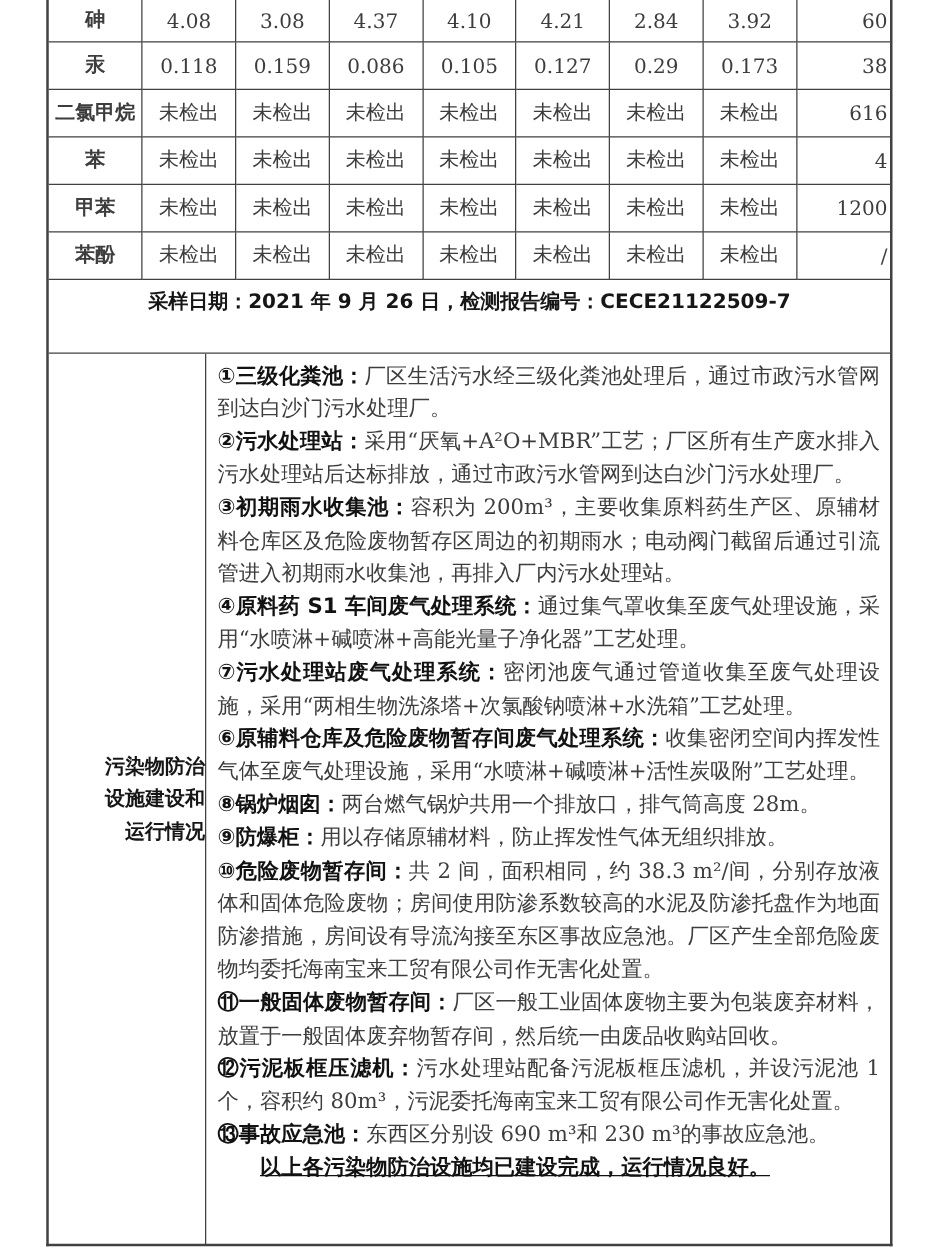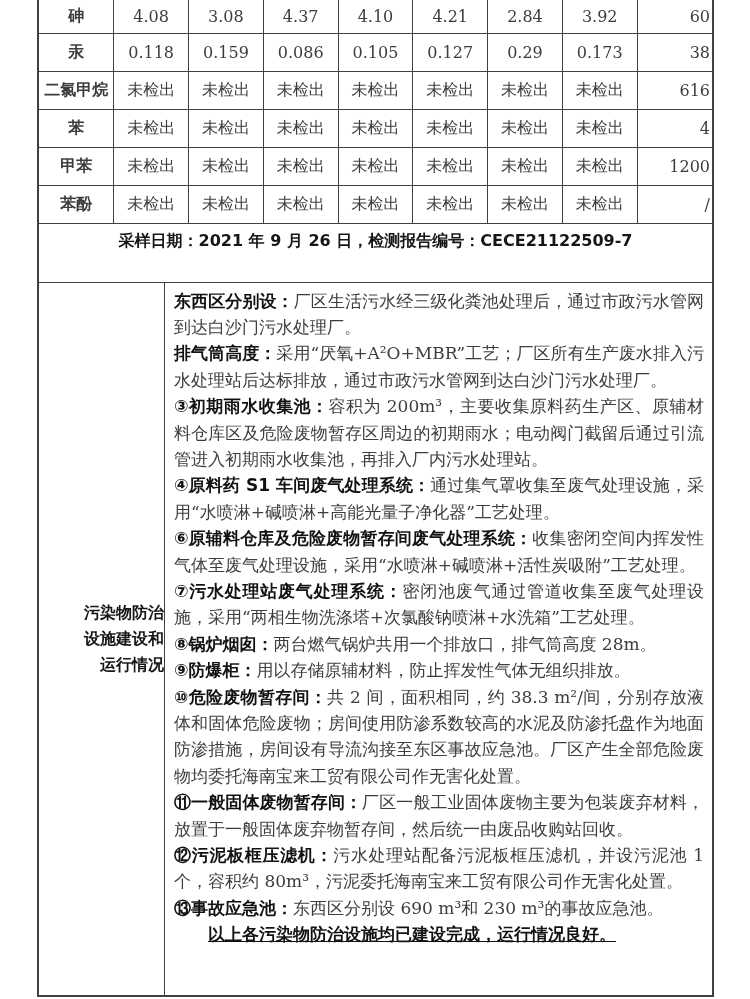--- a/index.html
+++ b/index.html
@@ -151,26 +151,26 @@
   </div>
 
   <div class="section">
     <div class="section-label">
       <span>污染物防治</span>
       <span>设施建设和</span>
       <span>运行情况</span>
     </div>
     <div class="section-body" id="facilities-body">
 
-    <p><b>东西区分别设：</b><span>厂区生活污水经三级化粪池处理后，通过市政污水管网到达白沙门污水处理厂。</span></p>
-        <p><b>排气筒高度：</b><span>采用“厌氧+A²O+MBR”工艺；厂区所有生产废水排入污水处理站后达标排放，通过市政污水管网到达白沙门污水处理厂。</span></p>
+    <p><b>①三级化粪池：</b><span>厂区生活污水经三级化粪池处理后，通过市政污水管网到达白沙门污水处理厂。</span></p>
+        <p><b>②污水处理站：</b><span>采用“厌氧+A²O+MBR”工艺；厂区所有生产废水排入污水处理站后达标排放，通过市政污水管网到达白沙门污水处理厂。</span></p>
         <p><b>③初期雨水收集池：</b><span>容积为 200m³，主要收集原料药生产区、原辅材料仓库区及危险废物暂存区周边的初期雨水；电动阀门截留后通过引流管进入初期雨水收集池，再排入厂内污水处理站。</span></p>
         <p><b>④原料药 S1 车间废气处理系统：</b><span>通过集气罩收集至废气处理设施，采用“水喷淋+碱喷淋+高能光量子净化器”工艺处理。</span></p>
+        <p><b>⑦污水处理站废气处理系统：</b><span>密闭池废气通过管道收集至废气处理设施，采用“两相生物洗涤塔+次氯酸钠喷淋+水洗箱”工艺处理。</span></p>
         <p><b>⑥原辅料仓库及危险废物暂存间废气处理系统：</b><span>收集密闭空间内挥发性气体至废气处理设施，采用“水喷淋+碱喷淋+活性炭吸附”工艺处理。</span></p>
-        <p><b>⑦污水处理站废气处理系统：</b><span>密闭池废气通过管道收集至废气处理设施，采用“两相生物洗涤塔+次氯酸钠喷淋+水洗箱”工艺处理。</span></p>
         <p><b>⑧锅炉烟囱：</b><span>两台燃气锅炉共用一个排放口，排气筒高度 28m。</span></p>
         <p><b>⑨防爆柜：</b><span>用以存储原辅材料，防止挥发性气体无组织排放。</span></p>
         <p><b>⑩危险废物暂存间：</b><span>共 2 间，面积相同，约 38.3 m²/间，分别存放液体和固体危险废物；房间使用防渗系数较高的水泥及防渗托盘作为地面防渗措施，房间设有导流沟接至东区事故应急池。厂区产生全部危险废物均委托海南宝来工贸有限公司作无害化处置。</span></p>
         <p><b>⑪一般固体废物暂存间：</b><span>厂区一般工业固体废物主要为包装废弃材料，放置于一般固体废弃物暂存间，然后统一由废品收购站回收。</span></p>
         <p><b>⑫污泥板框压滤机：</b><span>污水处理站配备污泥板框压滤机，并设污泥池 1 个，容积约 80m³，污泥委托海南宝来工贸有限公司作无害化处置。</span></p>
         <p><b>⑬事故应急池：</b><span>东西区分别设 690 m³和 230 m³的事故应急池。</span></p>
         <p class="closing-note">以上各污染物防治设施均已建设完成，运行情况良好。</p>
       </div>
   </div>
 

